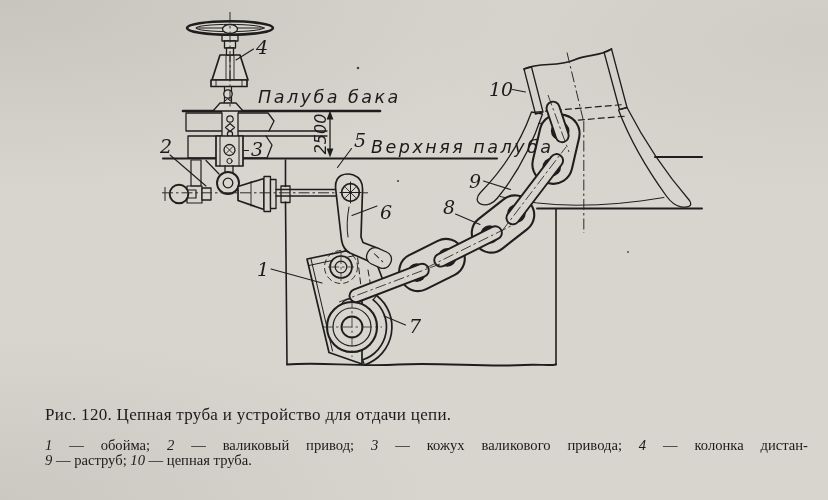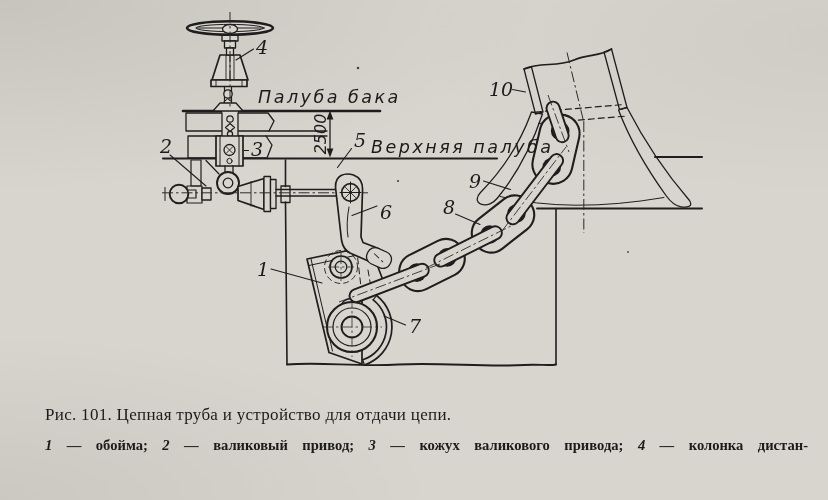--- a/index.html
+++ b/index.html
@@ -20,21 +20,21 @@
   .fillp { fill:#d8d5ce; }
   .ink { fill:#1d1d1d; stroke:none; }
   .cl { stroke:#2b2b2b; stroke-width:1; stroke-dasharray:11 3 2.5 3; fill:none; }
   .dash { stroke-dasharray:6 4; }
   .dash2 { stroke-dasharray:5 4; }
   .hand { font:italic 17.5px "DejaVu Sans", sans-serif; letter-spacing:2.5px; fill:#1b1b1b; }
   .pnum { font:italic 19px "DejaVu Serif", serif; fill:#1b1b1b; }
   .dim  { font:italic 16px "DejaVu Sans", sans-serif; fill:#1b1b1b; }
   .caption { position:absolute; left:45px; top:405px; font-size:17px; letter-spacing:.3px; }
   .legend { position:absolute; left:45px; top:438px; width:763px; font-size:14.6px; line-height:15.4px; }
-  .legend .j { text-align:justify; text-align-last:justify;font-weight:bold; }
+  .legend .j { text-align:justify; text-align-last:justify; }
   .legend i { font-style:italic; }
 </style>
 </head>
 <body>
 
 <div class="page">
 
 <svg class="fig" width="828" height="500" viewBox="0 0 828 500" xmlns="http://www.w3.org/2000/svg">
   <defs>
     <pattern id="stip" width="7" height="7" patternUnits="userSpaceOnUse">
@@ -266,18 +266,19 @@
   <text class="pnum" x="469" y="188">9</text>
   <text class="pnum" x="489" y="96">10</text>
 
   <g>
     <circle cx="358" cy="68" r="1.3" fill="#4a463e"></circle>
     <circle cx="398" cy="181" r="1.1" fill="#4a463e"></circle>
     <circle cx="628" cy="252" r="1" fill="#55514a"></circle>
   </g>
 </svg>
 
-<div class="caption">Рис. 101. Цепная труба и устройство для отдачи цепи.</div>
+<div class="caption">Рис. 120. Цепная труба и устройство для отдачи цепи.</div>
 <div class="legend">
   <div class="j italicize-digits"><i>1</i> — обойма; <i>2</i> — валиковый привод; <i>3</i> — кожух валикового привода; <i>4</i> — колонка дистан-</div>
+  <div class="italicize-digits"><i>9</i> — раструб; <i>10</i> — цепная труба.</div>
 </div>
 
 </div>
 
 </body></html>

